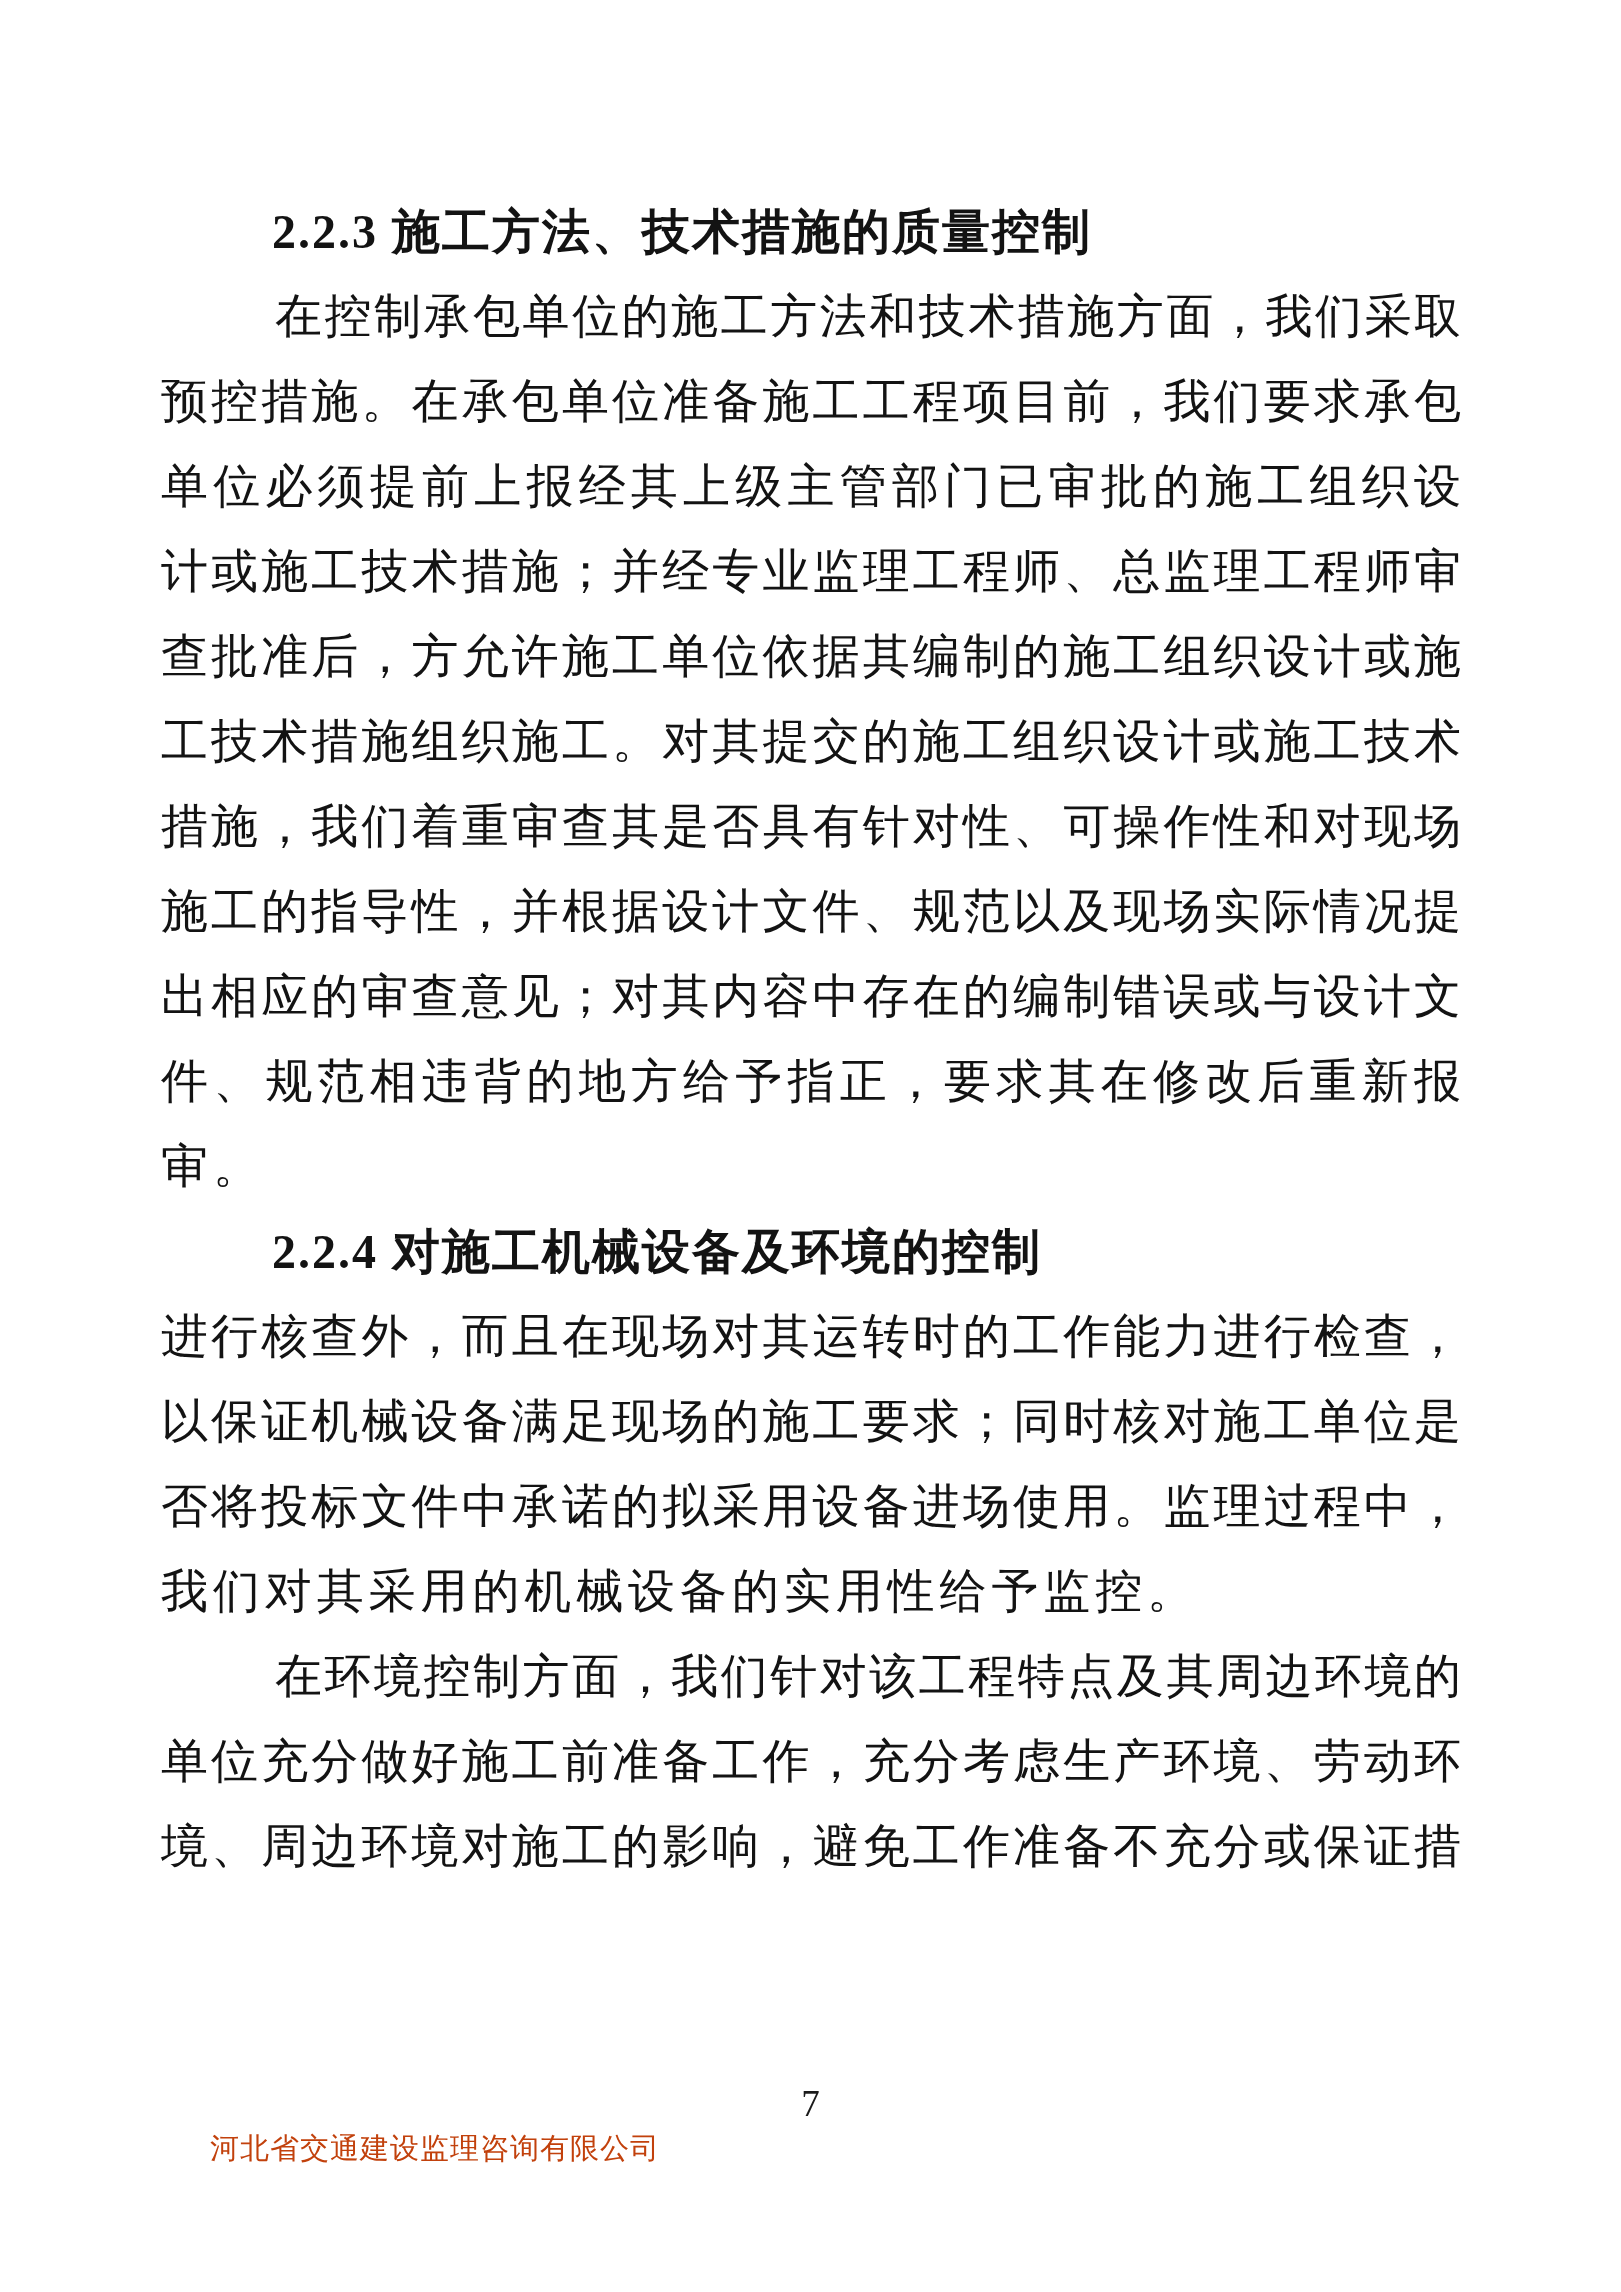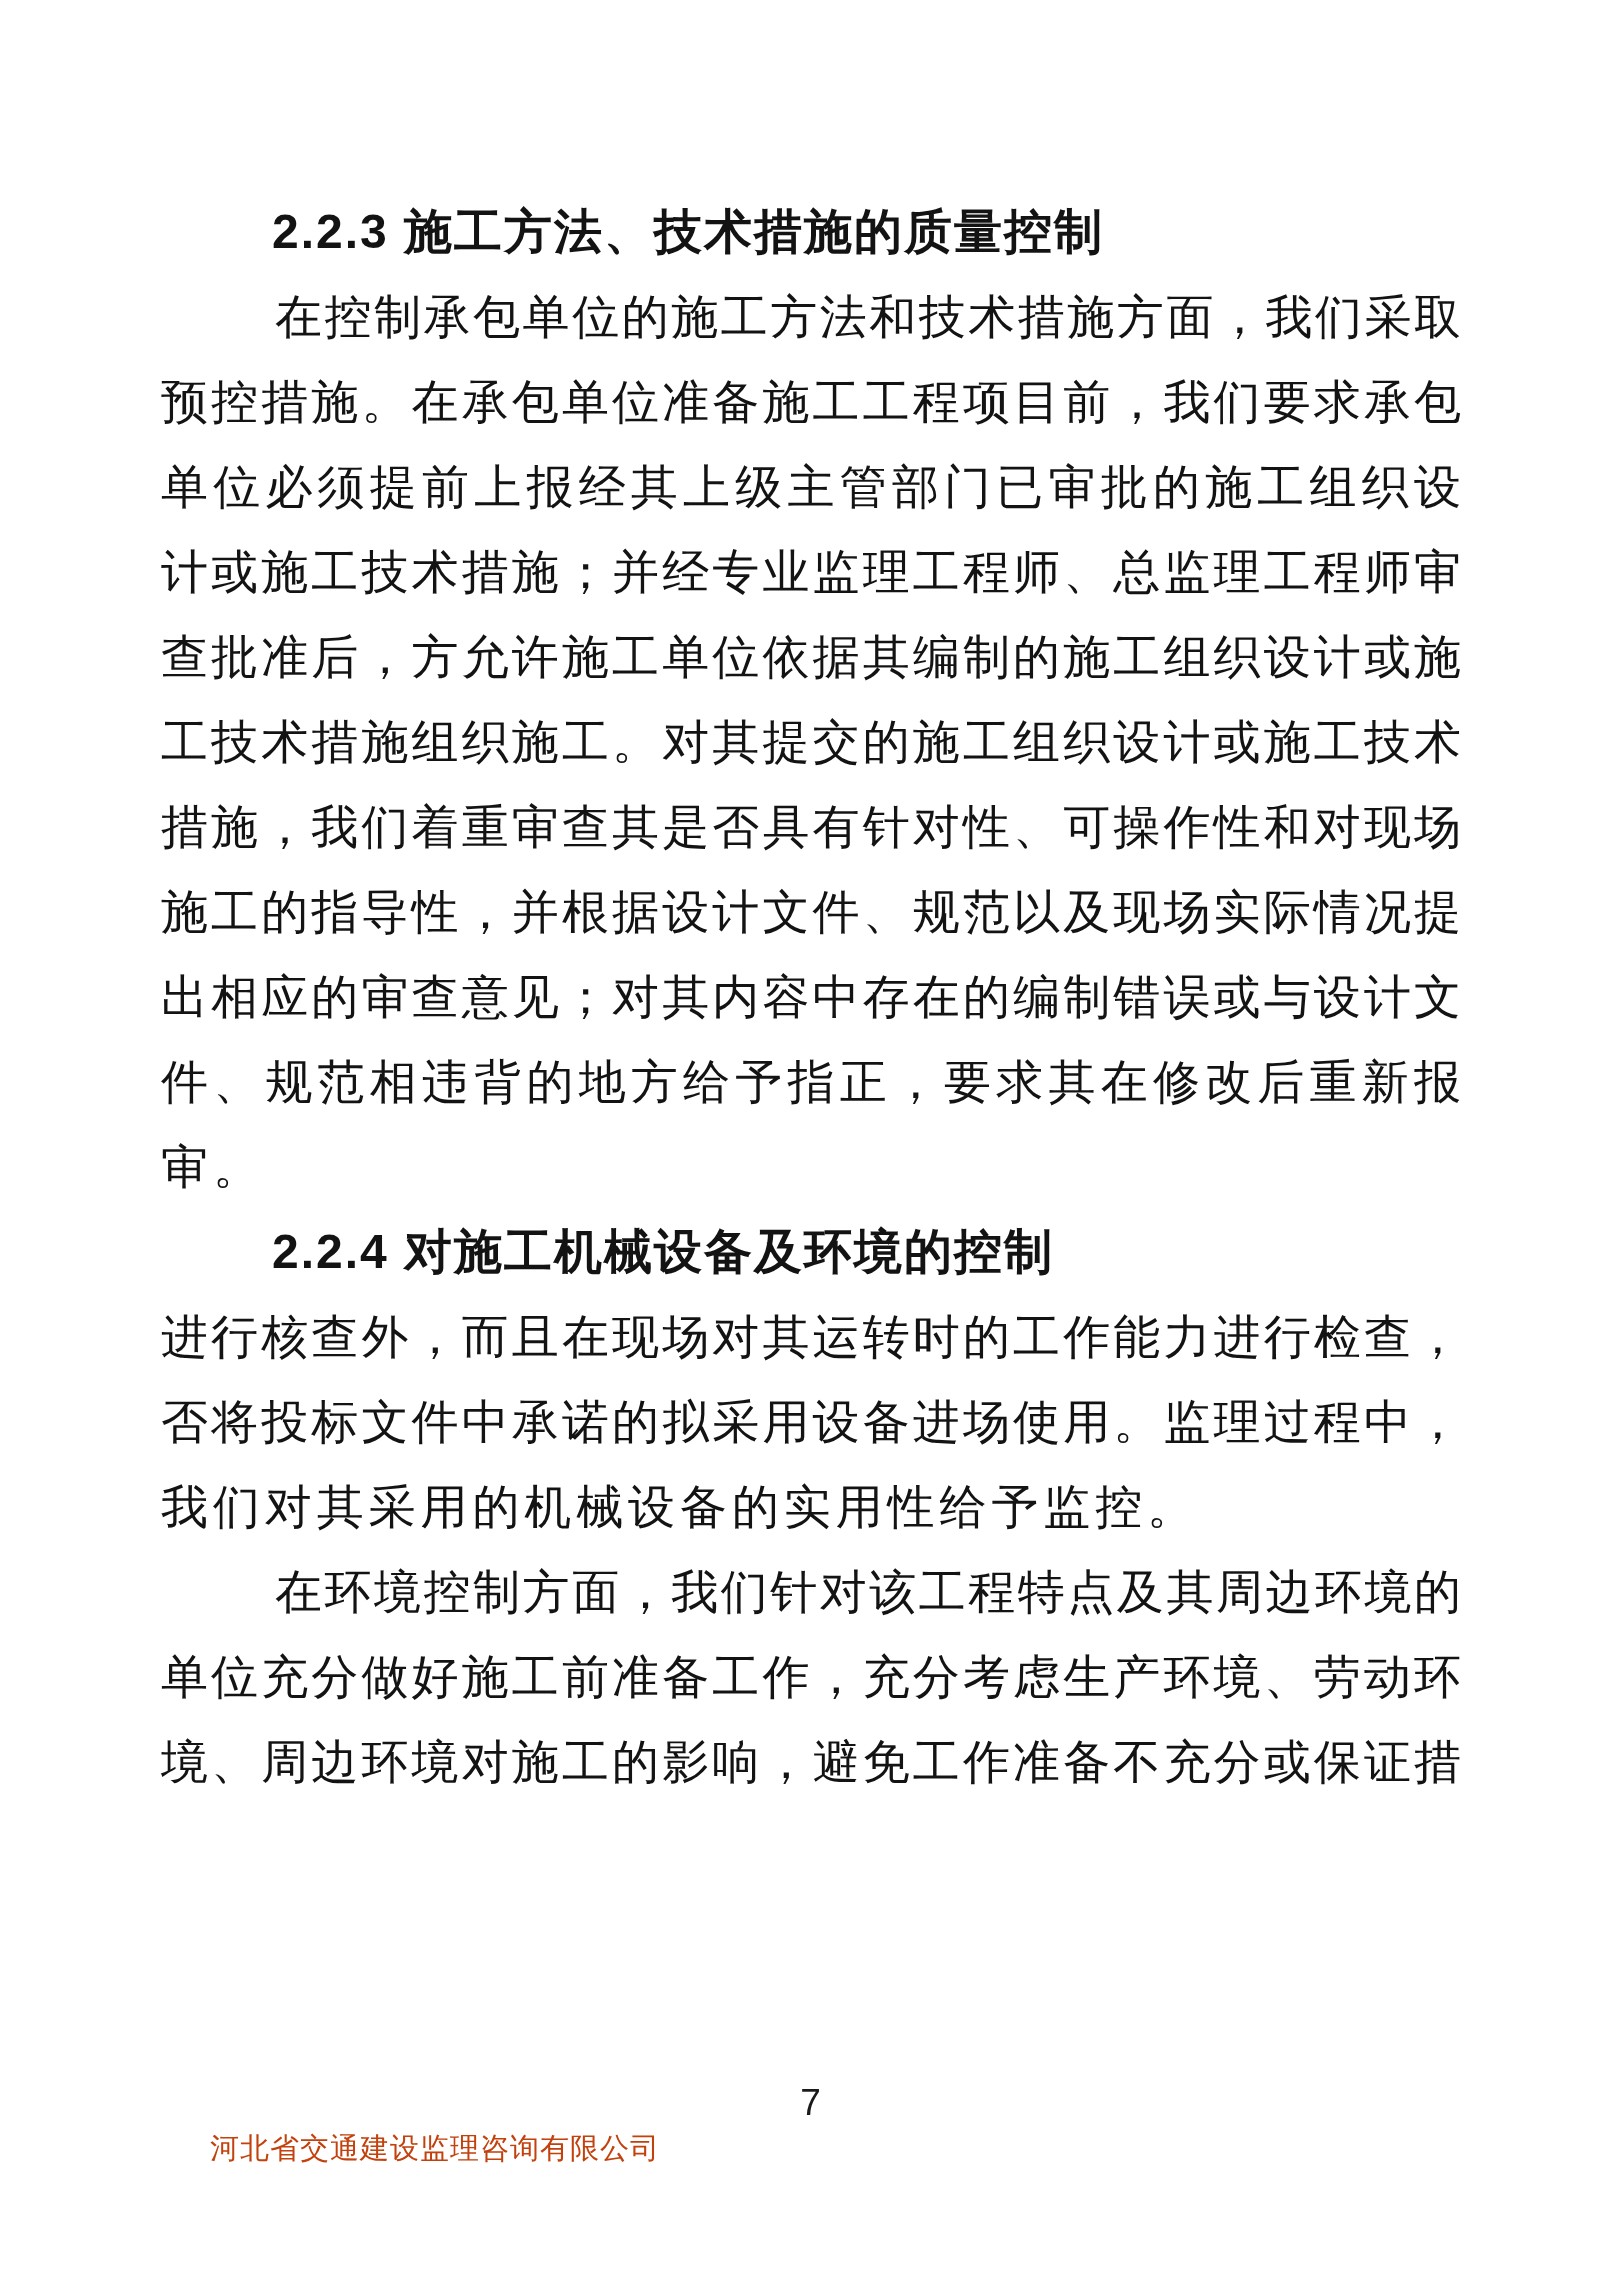--- a/index.html
+++ b/index.html
@@ -7,21 +7,21 @@
     padding: 0;
     background: #e8e8e8;
   }
   .page {
     position: relative;
     width: 1621px;
     height: 2293px;
     margin: 0 auto;
     background: #ffffff;
     overflow: hidden;
-    font-family: Liberation Sans, sans-serif;
+    font-family: Liberation Serif, serif;
     color: #131313;
   }
   .content {
     position: absolute;
     top: 189px;
     left: 161px;
     width: 1300px;
   }
   .line {
     font-size: 47px;
@@ -87,20 +87,21 @@
       <div class="line full">计或施工技术措施；并经专业监理工程师、总监理工程师审</div>
       <div class="line full">查批准后，方允许施工单位依据其编制的施工组织设计或施</div>
       <div class="line full">工技术措施组织施工。对其提交的施工组织设计或施工技术</div>
       <div class="line full">措施，我们着重审查其是否具有针对性、可操作性和对现场</div>
       <div class="line full">施工的指导性，并根据设计文件、规范以及现场实际情况提</div>
       <div class="line full">出相应的审查意见；对其内容中存在的编制错误或与设计文</div>
       <div class="line full">件、规范相违背的地方给予指正，要求其在修改后重新报</div>
       <div class="line last">审。</div>
       <div class="line heading">2.2.4 对施工机械设备及环境的控制</div>
       <div class="line full">进行核查外，而且在现场对其运转时的工作能力进行检查，</div>
+      <div class="line full">以保证机械设备满足现场的施工要求；同时核对施工单位是</div>
       <div class="line full">否将投标文件中承诺的拟采用设备进场使用。监理过程中，</div>
       <div class="line last">我们对其采用的机械设备的实用性给予监控。</div>
       <div class="line first">在环境控制方面，我们针对该工程特点及其周边环境的</div>
       <div class="line full">单位充分做好施工前准备工作，充分考虑生产环境、劳动环</div>
       <div class="line full">境、周边环境对施工的影响，避免工作准备不充分或保证措</div>
     </div>
 
   <div class="page-number">7</div>
 
   <div class="company">河北省交通建设监理咨询有限公司</div>

